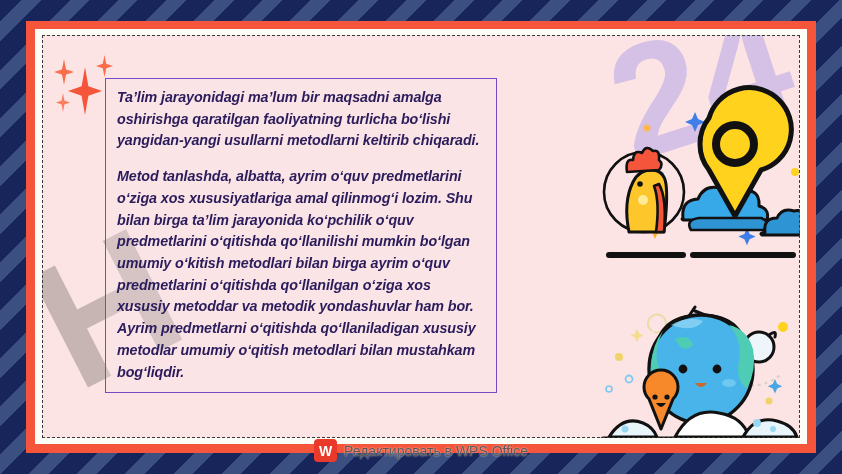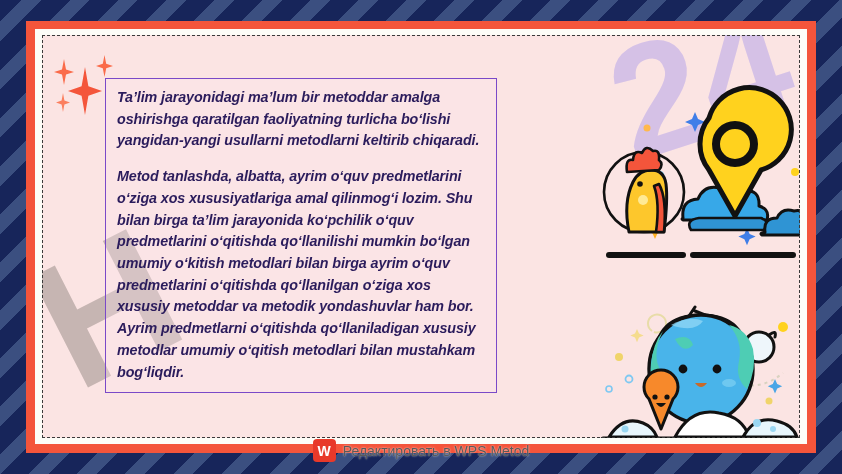--- a/index.html
+++ b/index.html
@@ -144,21 +144,21 @@
     <div class="wm-24">24</div>
 
     <div class="sparkle-group">
       <div class="spark s1"></div>
       <div class="spark s2"></div>
       <div class="spark big"></div>
       <div class="spark s3"></div>
     </div>
 
     <div class="textbox">
-      <p class="para first">Ta’lim jarayonidagi ma’lum bir metoddar amalga oshirishga qaratilgan faoliyatning turlicha bo‘lishi yangidan-yangi usullarni metodlarni keltirib chiqaradi.</p>
+      <p class="para first">Ta’lim jarayonidagi ma’lum bir maqsadni amalga oshirishga qaratilgan faoliyatning turlicha bo‘lishi yangidan-yangi usullarni metodlarni keltirib chiqaradi.</p>
       <p class="para second">Metod tanlashda, albatta, ayrim o‘quv predmetlarini o‘ziga xos xususiyatlariga amal qilinmog‘i lozim. Shu bilan birga ta’lim jarayonida ko‘pchilik o‘quv predmetlarini o‘qitishda qo‘llanilishi mumkin bo‘lgan umumiy o‘kitish metodlari bilan birga ayrim o‘quv predmetlarini o‘qitishda qo‘llanilgan o‘ziga xos xususiy metoddar va metodik yondashuvlar ham bor. Ayrim predmetlarni o‘qitishda qo‘llaniladigan xususiy metodlar umumiy o‘qitish metodlari bilan mustahkam bog‘liqdir.</p>
     </div>
 
     <svg class="illus-top" viewBox="0 0 225 200">
 
       <circle cx="178" cy="22" r="4" fill="#4aa6e6"></circle>
       <circle cx="208" cy="92" r="4" fill="#ffd21e"></circle>
       <circle cx="60" cy="48" r="3.5" fill="#ffb84d"></circle>
       <circle cx="72" cy="96" r="4.5" fill="none" stroke="#7ec8f2" stroke-width="2"></circle>
       <g fill="#3f7ee8">
@@ -237,16 +237,16 @@
       <line x1="22" y1="134" x2="178" y2="134" stroke="#111" stroke-width="5" stroke-linecap="round"></line>
       <line x1="188" y1="134" x2="196" y2="134" stroke="#111" stroke-width="5" stroke-linecap="round"></line>
       <line x1="204" y1="134" x2="209" y2="134" stroke="#111" stroke-width="5" stroke-linecap="round"></line>
     </svg>
 
     <div class="dashed-edge"></div>
   </div>
 
   <div class="wps-bar">
     <div class="wps-logo">W</div>
-    <div class="wps-text">Редактировать в WPS Metod</div>
+    <div class="wps-text">Редактировать в WPS Office</div>
   </div>
 
 </div>
 
 </body></html>

